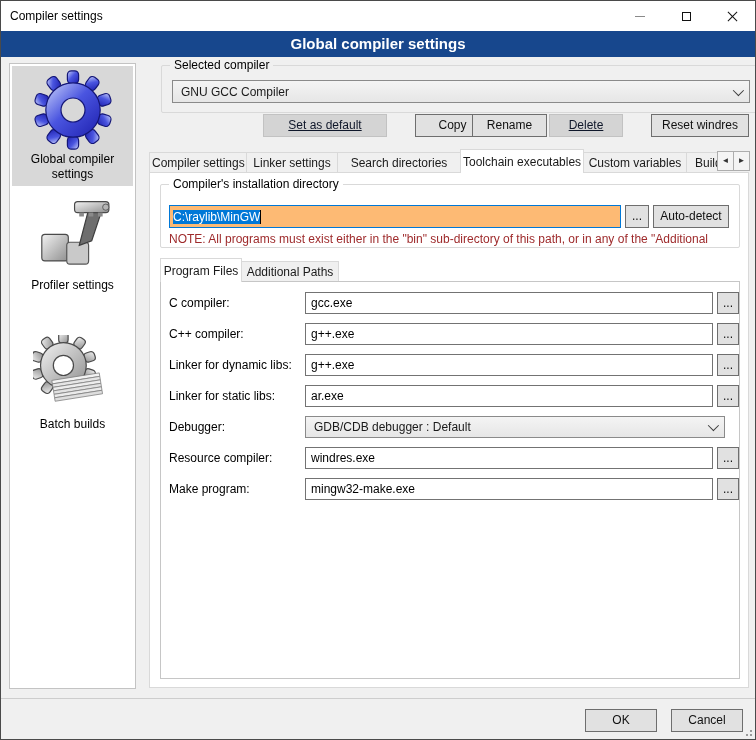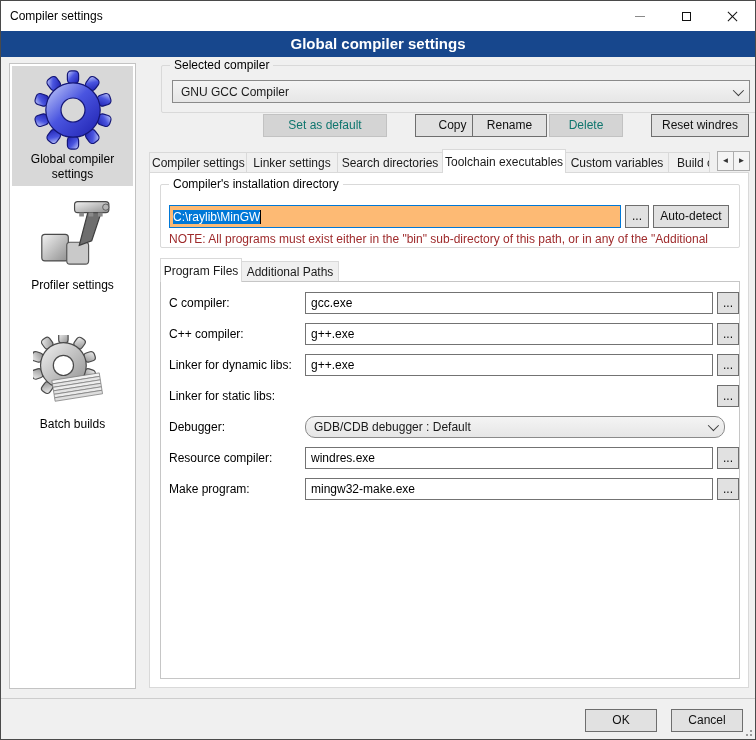--- a/index.html
+++ b/index.html
@@ -39,21 +39,21 @@
   .grp-compiler { left: 148px; top: 64px; width: 600px; height: 48px; margin-left: 12px; }
 
   
   .combo { display: flex; align-items: center; background: linear-gradient(#f4f4f4, #e6e6e6); border: 1px solid #8a8a8a; height: 23px; padding: 0 8px; cursor: default; }
   .combo .combo-text { flex: 1; overflow: hidden; white-space: nowrap; }
   .chev { width: 8px; height: 8px; border-right: 1.5px solid #3c3c3c; border-bottom: 1.5px solid #3c3c3c; transform: rotate(45deg) translateY(-2px); flex: none; }
   .combo-top { position: absolute; left: 10px; top: 14px; right: 10px; }
 
   
   .btn { position: absolute; height: 23px; background: #e1e1e1; border: 1px solid #6e6e6e; font-size: 12px; text-align: center; line-height: 21px; color: #111; cursor: default; }
-  .btn.disabled { background: #d4d4d4; border-color: #c2c2c2; color: #0f766e; }
+  .btn.disabled { background: #d4d4d4; border-color: #c2c2c2; color: #0f172a; text-decoration: underline; }
   .btnrow { position: absolute; left: 0; top: 113px; width: 756px; height: 24px; }
   .b-setdefault { left: 262px; width: 124px; }
   .b-copy { left: 414px; width: 75px; }
   .b-rename { left: 471px; width: 75px; }
   .b-delete { left: 548px; width: 74px; }
   .b-reset { left: 650px; width: 98px; }
 
   
   .tabstrip { position: absolute; display: flex; align-items: flex-end; height: 24px; overflow: hidden; }
   .tabs-main { left: 148px; top: 148px; width: 568px; }
@@ -73,21 +73,21 @@
   .note { position: absolute; left: 8px; top: 47px; width: 566px; white-space: nowrap; overflow: hidden; color: #9e2a2b; }
 
   .tabs-sub { left: 10px; top: 85px; width: 560px; }
   .innerpage { position: absolute; left: 10px; top: 108px; width: 580px; height: 398px; background: #fff; border: 1px solid #c6c6c6; }
 
   
   .frow { position: absolute; left: 0; width: 100%; height: 24px; }
   .flabel { position: absolute; left: 8px; top: 4px; color: #000; white-space: nowrap; }
   .ftext { position: absolute; left: 144px; top: 0; width: 408px; height: 22px; border: 1px solid #737373; background: #fff; font-family: "Liberation Sans", "DejaVu Sans", sans-serif; font-size: 12px; padding: 0 5px; color: #000; }
   .fbrowse { left: 556px; top: 0; width: 22px; height: 22px; line-height: 20px; }
-  .fcombo { position: absolute; left: 144px; top: 0; width: 420px; height: 22px; border-radius: 10px; }
+  .fcombo { position: absolute; left: 144px; top: 0; width: 420px; height: 22px; }
 
   
   .footer-divider { position: absolute; left: 0; top: 697px; width: 100%; border-top: 1px solid #cdcdcd; }
   .b-ok { left: 584px; top: 708px; width: 72px; }
   .b-cancel { left: 670px; top: 708px; width: 72px; }
   .grip { position: absolute; right: 3px; bottom: 3px; width: 9px; height: 9px; }
   .grip span { position: absolute; width: 2px; height: 2px; background: #9a9a9a; }
   .grip .d1 { right: 0; bottom: 0; } .grip .d2 { right: 4px; bottom: 0; } .grip .d3 { right: 0; bottom: 4px; }
 </style>
 </head>
@@ -195,21 +195,21 @@
     <div class="btn b-setdefault disabled">Set as default</div>
     <div class="btn b-copy">Copy</div>
     <div class="btn b-rename">Rename</div>
     <div class="btn b-delete disabled">Delete</div>
     <div class="btn b-reset">Reset windres</div>
   </div>
 
   <div class="tabstrip tabs-main">
     <div class="tab" style="width:98px">Compiler settings</div>
     <div class="tab" style="width:92px">Linker settings</div>
-    <div class="tab" style="width:106px">Search directories</div>
+    <div class="tab" style="width:124px">Search directories</div>
     <div class="tab active" style="width:124px">Toolchain executables</div>
     <div class="tab" style="width:104px">Custom variables</div>
     <div class="tab" style="width:42px;text-align:left;padding-left:8px">Build options</div>
   </div>
   <div class="tab-arrows">
     <div class="arrowbtn">◄</div>
     <div class="arrowbtn">►</div>
   </div>
 
   <div class="outerpage">
@@ -241,20 +241,21 @@
         <input class="ftext" type="text" value="g++.exe" style="">
         <div class="btn fbrowse">...</div>
       </div>
       <div class="frow" style="top:72px">
         <span class="flabel">Linker for dynamic libs:</span>
         <input class="ftext" type="text" value="g++.exe" style="">
         <div class="btn fbrowse">...</div>
       </div>
       <div class="frow" style="top:103px">
         <span class="flabel">Linker for static libs:</span>
+        <input class="ftext" type="text" value="ar.exe" style="">
         <div class="btn fbrowse">...</div>
       </div>
       <div class="frow" style="top:134px">
         <span class="flabel">Debugger:</span>
         <div class="combo fcombo">
           <span class="combo-text">GDB/CDB debugger : Default</span>
           <span class="chev"></span>
         </div>
       </div>
       <div class="frow" style="top:165px">

